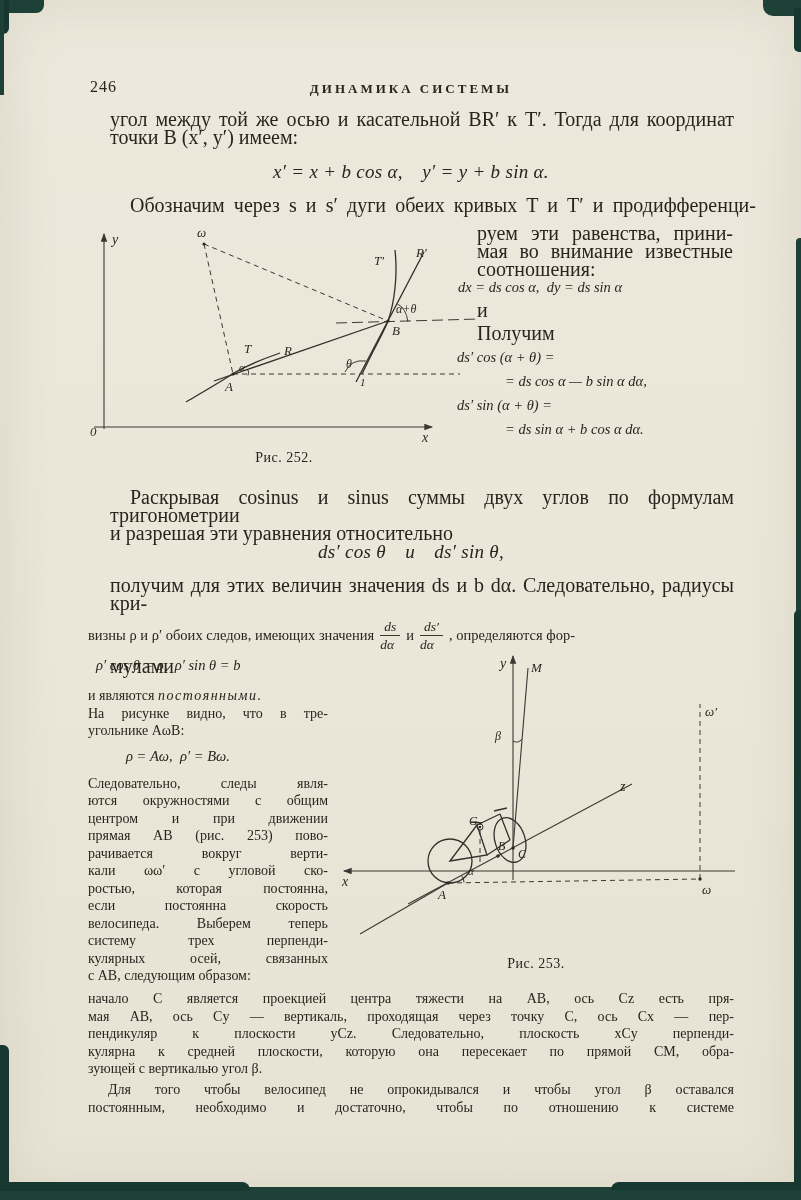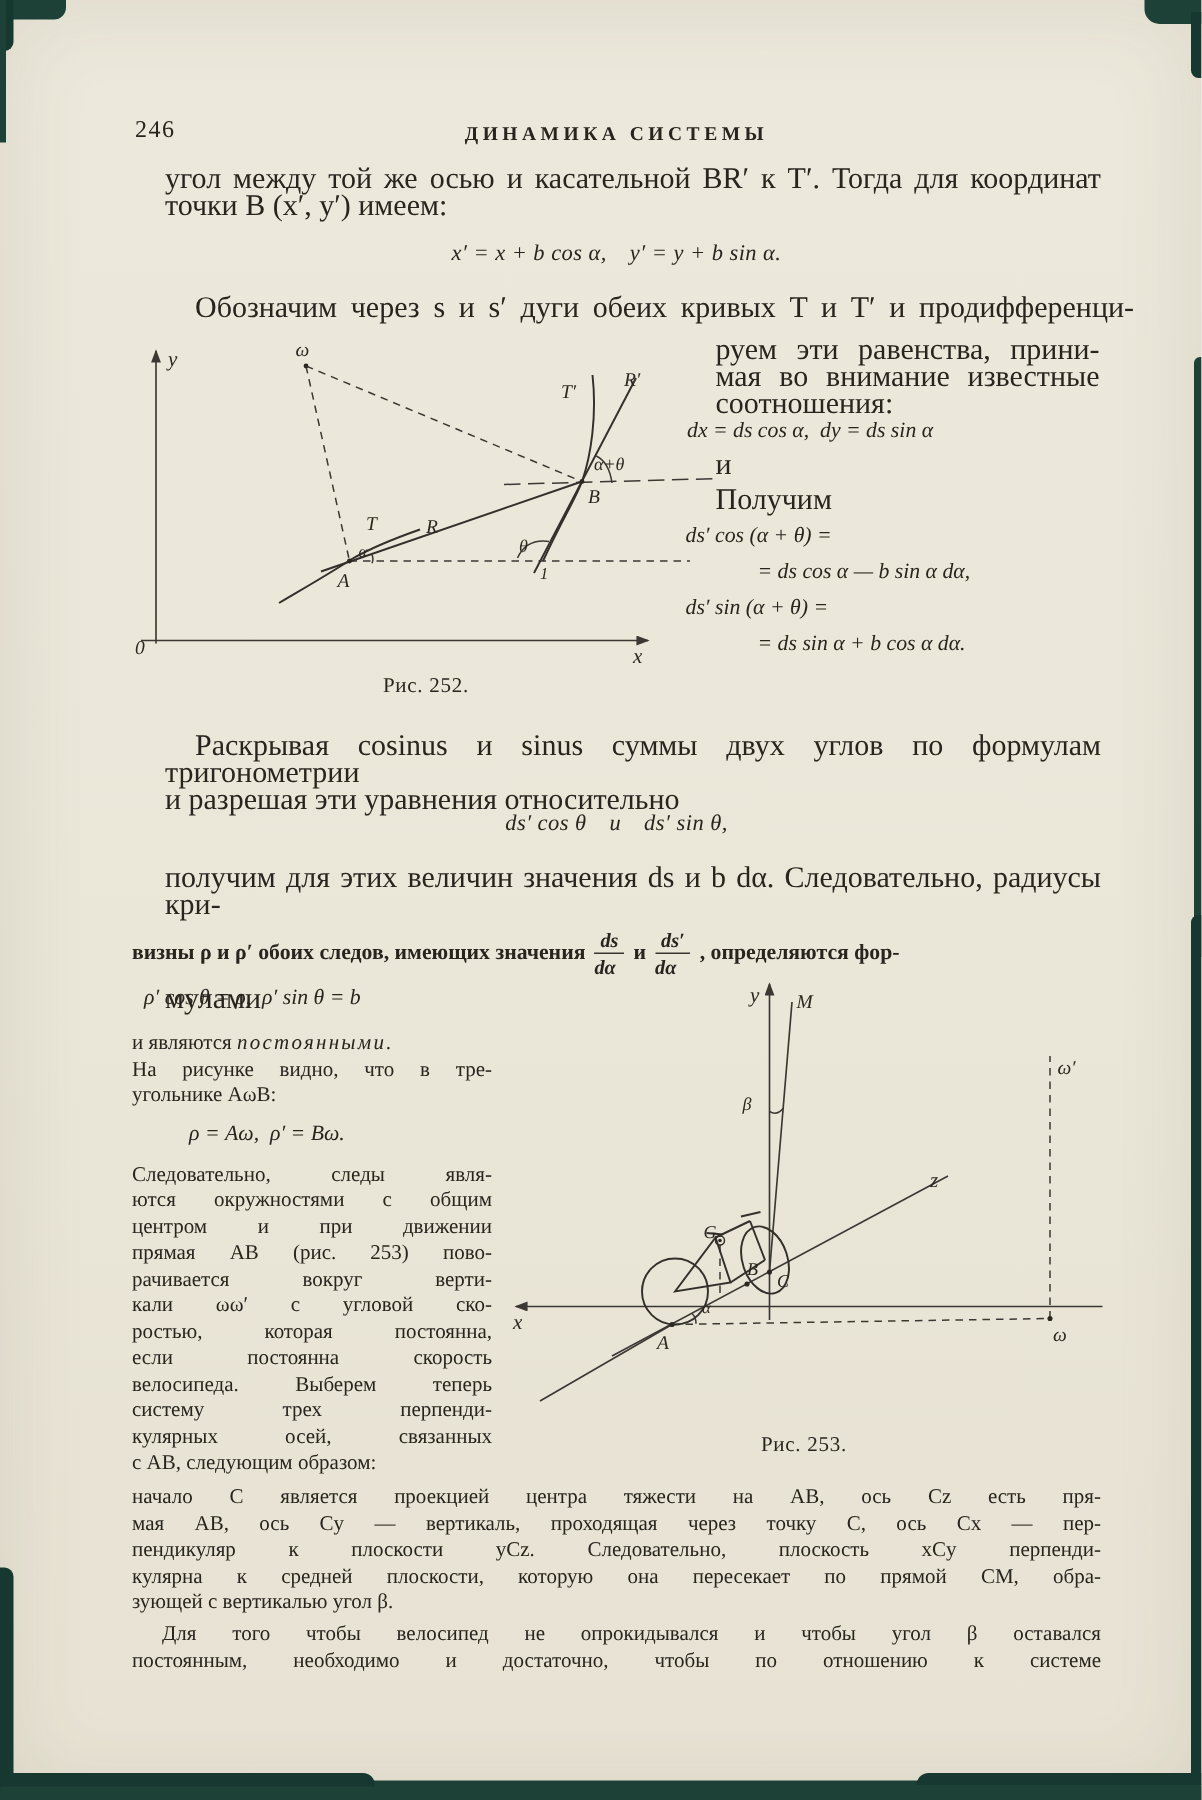--- a/index.html
+++ b/index.html
@@ -10,29 +10,29 @@
     overflow:hidden;
     font-family:"Liberation Serif", serif;
     color:#28251f;
     box-shadow:inset 0 0 60px rgba(90,80,55,0.12);
   }
   .abs { position:absolute; }
   .tline { font-size:20px; line-height:18px; white-space:normal;margin-left:22px; }
   .tline-sm { font-size:14px; line-height:17.5px; }
   .jlast { text-align:justify; text-align-last:justify; }
   .ind { text-indent:20px; }
-  .formula { font-style:italic; font-size:15px; letter-spacing:0.3px; }
+  .formula { font-style:italic; font-size:19px; letter-spacing:0.3px; }
   .formula-c { text-align:center; }
   .caption { font-size:14px; text-align:center; letter-spacing:0.5px; }
   .hdr-title { font-size:13px; font-weight:bold; letter-spacing:3px; text-align:center; }
   .pageno { font-size:16px; letter-spacing:1px; }
   .emphspace { font-style:italic; letter-spacing:1.5px; }
   .rc-f { font-style:italic; font-size:14.5px; line-height:18px; margin-top:6px; white-space:nowrap; }
   .lc-f { font-style:italic; font-size:14.5px; line-height:18px; white-space:nowrap; }
-  .fracline { display:flex; align-items:center; margin-top:5px; height:37px; font-size:14.5px;font-weight:bold; }
+  .fracline { display:flex; align-items:center; margin-top:5px; height:37px; font-size:14.5px; }
   .frac { display:inline-block; text-align:left; font-style:italic; font-size:13.5px; line-height:15px; margin:0 6px; vertical-align:middle; }
   .frac .num { display:block; border-bottom:1px solid #3a3732; padding:0 4px 1px 4px; }
   .frac .den { display:block; padding-top:1px; }
   .edge { position:absolute; background:#1d4137; }
   .edge2 { position:absolute; background:#163830; }
   svg text { font-family:"Liberation Serif", serif; font-style:italic; fill:#2b2821; }
 </style>
 </head>
 <body>
 

